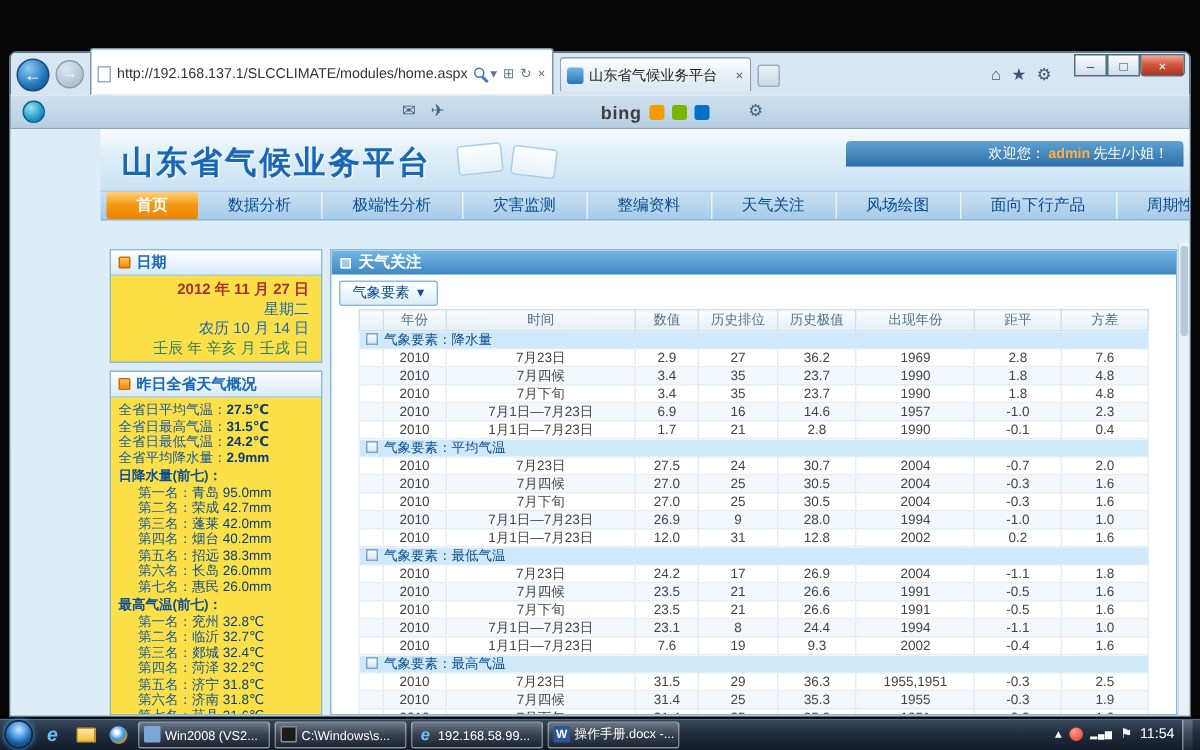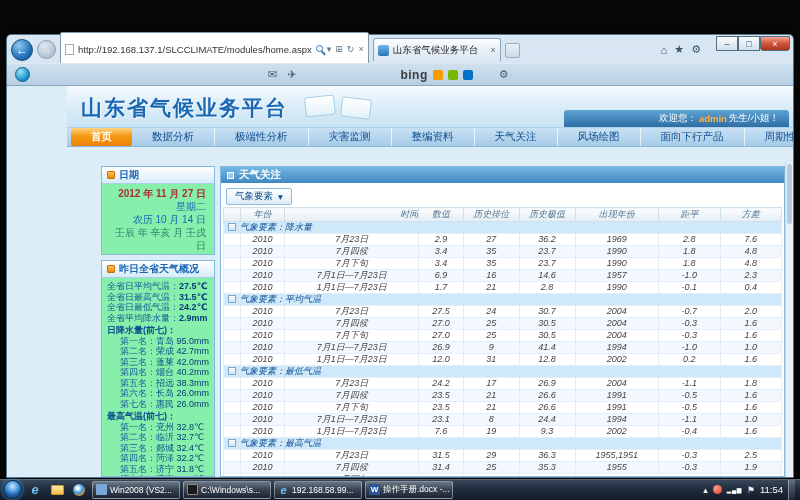--- a/index.html
+++ b/index.html
@@ -42,52 +42,52 @@
   .viewport{flex:1;background:#fff;border-top:1px solid #8aa5bb;position:relative;overflow:hidden;}
 
   
   .page{position:absolute;inset:0;background:#dcedf8;overflow:hidden;}
   .page-inner{position:absolute;left:60px;right:0;top:0;bottom:0;}
   .page-header{height:42px;background:linear-gradient(180deg,#f7fbfe,#d8ebf7 55%,#c9e2f3);position:relative;border-bottom:1px solid #aed2ea;}
   .site-title{position:absolute;left:14px;top:8px;font-size:21px;font-weight:bold;color:#1a67b3;letter-spacing:2px;text-shadow:1px 1px 1px rgba(255,255,255,.85);}
   .deco{position:absolute;background:linear-gradient(#ffffff,#e3f1fa);border:1px solid #a9cfe8;border-radius:3px;}
   .deco1{left:238px;top:10px;width:30px;height:20px;transform:rotate(-6deg);}
   .deco2{left:274px;top:12px;width:30px;height:20px;transform:rotate(7deg);}
-  .welcome{position:absolute;right:4px;top:24px;height:17px;min-width:225px;background:linear-gradient(#5ea3d4,#2e6ea6);border-radius:3px 3px 0 0;color:#fff;font-size:9.5px;display:flex;align-items:center;justify-content:flex-end;padding:0 10px;gap:2px;}
+  .welcome{position:absolute;right:4px;top:8px;height:17px;min-width:225px;background:linear-gradient(#5ea3d4,#2e6ea6);border-radius:3px 3px 0 0;color:#fff;font-size:9.5px;display:flex;align-items:center;justify-content:flex-end;padding:0 10px;gap:2px;}
   .welcome .user{color:#ffb13d;font-weight:bold;}
   .nav-bar{height:19px;background:linear-gradient(#c8e0f3,#a6cbe8);display:flex;align-items:center;padding:0 4px;border-bottom:1px solid #8ab6da;}
   .nav-item{font-size:10.5px;color:#0d4e8e;padding:2px 20px;border-right:1px solid rgba(255,255,255,.7);white-space:nowrap;}
   .nav-item.active{background:linear-gradient(#ffd27f,#f49a16 45%,#ec8200);color:#fff;border-radius:2px;border-right:none;font-weight:bold;}
   .status-line{height:15px;display:flex;justify-content:flex-end;gap:16px;align-items:center;font-size:9px;color:#1d66ad;padding:0 12px;background:#e4f1fa;border-bottom:1px solid #c3dcee;}
   .content{position:absolute;top:76px;bottom:0;left:0;right:8px;display:flex;gap:5px;padding:4px 0 0 6px;overflow:hidden;}
   .sidebar{flex:0 0 142px;display:flex;flex-direction:column;gap:5px;overflow:hidden;}
-  .panel{background:#86efac;border:1px solid #86b9de;margin-left:28px;}
+  .panel{background:#fde047;border:1px solid #86b9de;}
   .panel.grow{flex:1;overflow:hidden;}
   .panel-hd{height:17px;background:linear-gradient(#ffffff,#d6ebf9);border-bottom:1px solid #aacfe8;display:flex;align-items:center;gap:4px;padding:0 5px;font-size:10px;font-weight:bold;color:#1a67b3;}
   .hd-icon{width:8px;height:8px;background:linear-gradient(#ffc45e,#f08a00);border:1px solid #c96f00;border-radius:1px;flex:none;}
   .date-body{padding:3px 8px 2px 4px;text-align:right;font-size:10px;line-height:13px;}
   .dl0{color:#a83232;font-weight:bold;}
   .dl1,.dl2{color:#1a67b3;}
   .dl3{color:#2e7d6b;}
   .summary-body{padding:3px 5px;font-size:9px;color:#15599c;line-height:10.5px;overflow:hidden;}
   .stat .lab{color:#15599c;}
   .stat .val{color:#083e77;font-weight:bold;}
   .group-title{font-weight:bold;margin-top:2px;color:#0d4e8e;}
   .rank-item{padding-left:13px;white-space:nowrap;}
   .rank-item .station{color:#0d4e8e;}
   .rank-item .val{color:#083e77;}
   .main-panel{flex:1;display:flex;flex-direction:column;overflow:hidden;border:1px solid #86b9de;background:#fff;}
   .main-hd{height:16px;flex:none;background:linear-gradient(#74b7e4,#3e88c2);color:#fff;display:flex;align-items:center;gap:5px;padding:0 6px;font-size:10.5px;font-weight:bold;}
   .main-hd .sq{width:7px;height:7px;border:1px solid #fff;background:rgba(255,255,255,.45);flex:none;}
   .toolbar{padding:2px 5px;flex:none;}
   .filter-btn{display:inline-flex;align-items:center;gap:5px;font-size:9.5px;color:#0d4e8e;background:linear-gradient(#ffffff,#dcecf8);border:1px solid #8abce0;border-radius:2px;padding:1px 8px;}
-  .table-wrap{flex:1;overflow:hidden;padding:0 2px;font-style:italic;}
+  .table-wrap{flex:1;overflow:hidden;padding:0 18px;}
   table{width:100%;border-collapse:collapse;table-layout:fixed;font-size:9px;color:#444;}
   th{height:14px;background:linear-gradient(#fcfdfe,#e3eef6);border:1px solid #d0e1ee;color:#50708c;font-weight:normal;overflow:hidden;white-space:nowrap;}
-  th.c0{width:3%;} th:nth-child(2){width:8%;} th:nth-child(3){width:24%;text-align:right;} th:nth-child(4){width:8%;}
+  th.c0{width:3%;} th:nth-child(2){width:8%;} th:nth-child(3){width:24%;} th:nth-child(4){width:8%;}
   th:nth-child(5){width:10%;} th:nth-child(6){width:10%;} th:nth-child(7){width:15%;}
   th:nth-child(8){width:11%;} th:nth-child(9){width:11%;}
   td{height:11px;line-height:11px;border:1px solid #e4eef6;text-align:center;overflow:hidden;white-space:nowrap;}
   tr.sec td{background:#cfe9fa;color:#0d4e8e;text-align:left;padding-left:4px;height:12px;}
   tr.odd td{background:#ffffff;}
   tr.even td{background:#f2f8fd;}
   .sec-ic{display:inline-block;width:8px;height:8px;background:linear-gradient(#ffffff,#cfe4f4);border:1px solid #7aa8cc;margin-right:4px;vertical-align:-1px;}
   .page-scrollbar{position:absolute;right:0;top:76px;bottom:0;width:8px;background:#e9f0f6;border-left:1px solid #c8d6e2;}
   .sthumb{position:absolute;top:2px;left:1px;width:5px;height:60px;background:#b6cadb;border-radius:2px;}
 
@@ -352,21 +352,21 @@
                         <td>2004</td>
                         <td>-0.3</td>
                         <td>1.6</td>
                       </tr>
                       <tr class="even">
                         <td class="c0"></td>
                         <td>2010</td>
                         <td>7月1日—7月23日</td>
                         <td>26.9</td>
                         <td>9</td>
-                        <td>41.4</td>
+                        <td>28.0</td>
                         <td>1994</td>
                         <td>-1.0</td>
                         <td>1.0</td>
                       </tr>
                       <tr class="odd">
                         <td class="c0"></td>
                         <td>2010</td>
                         <td>1月1日—7月23日</td>
                         <td>12.0</td>
                         <td>31</td>

